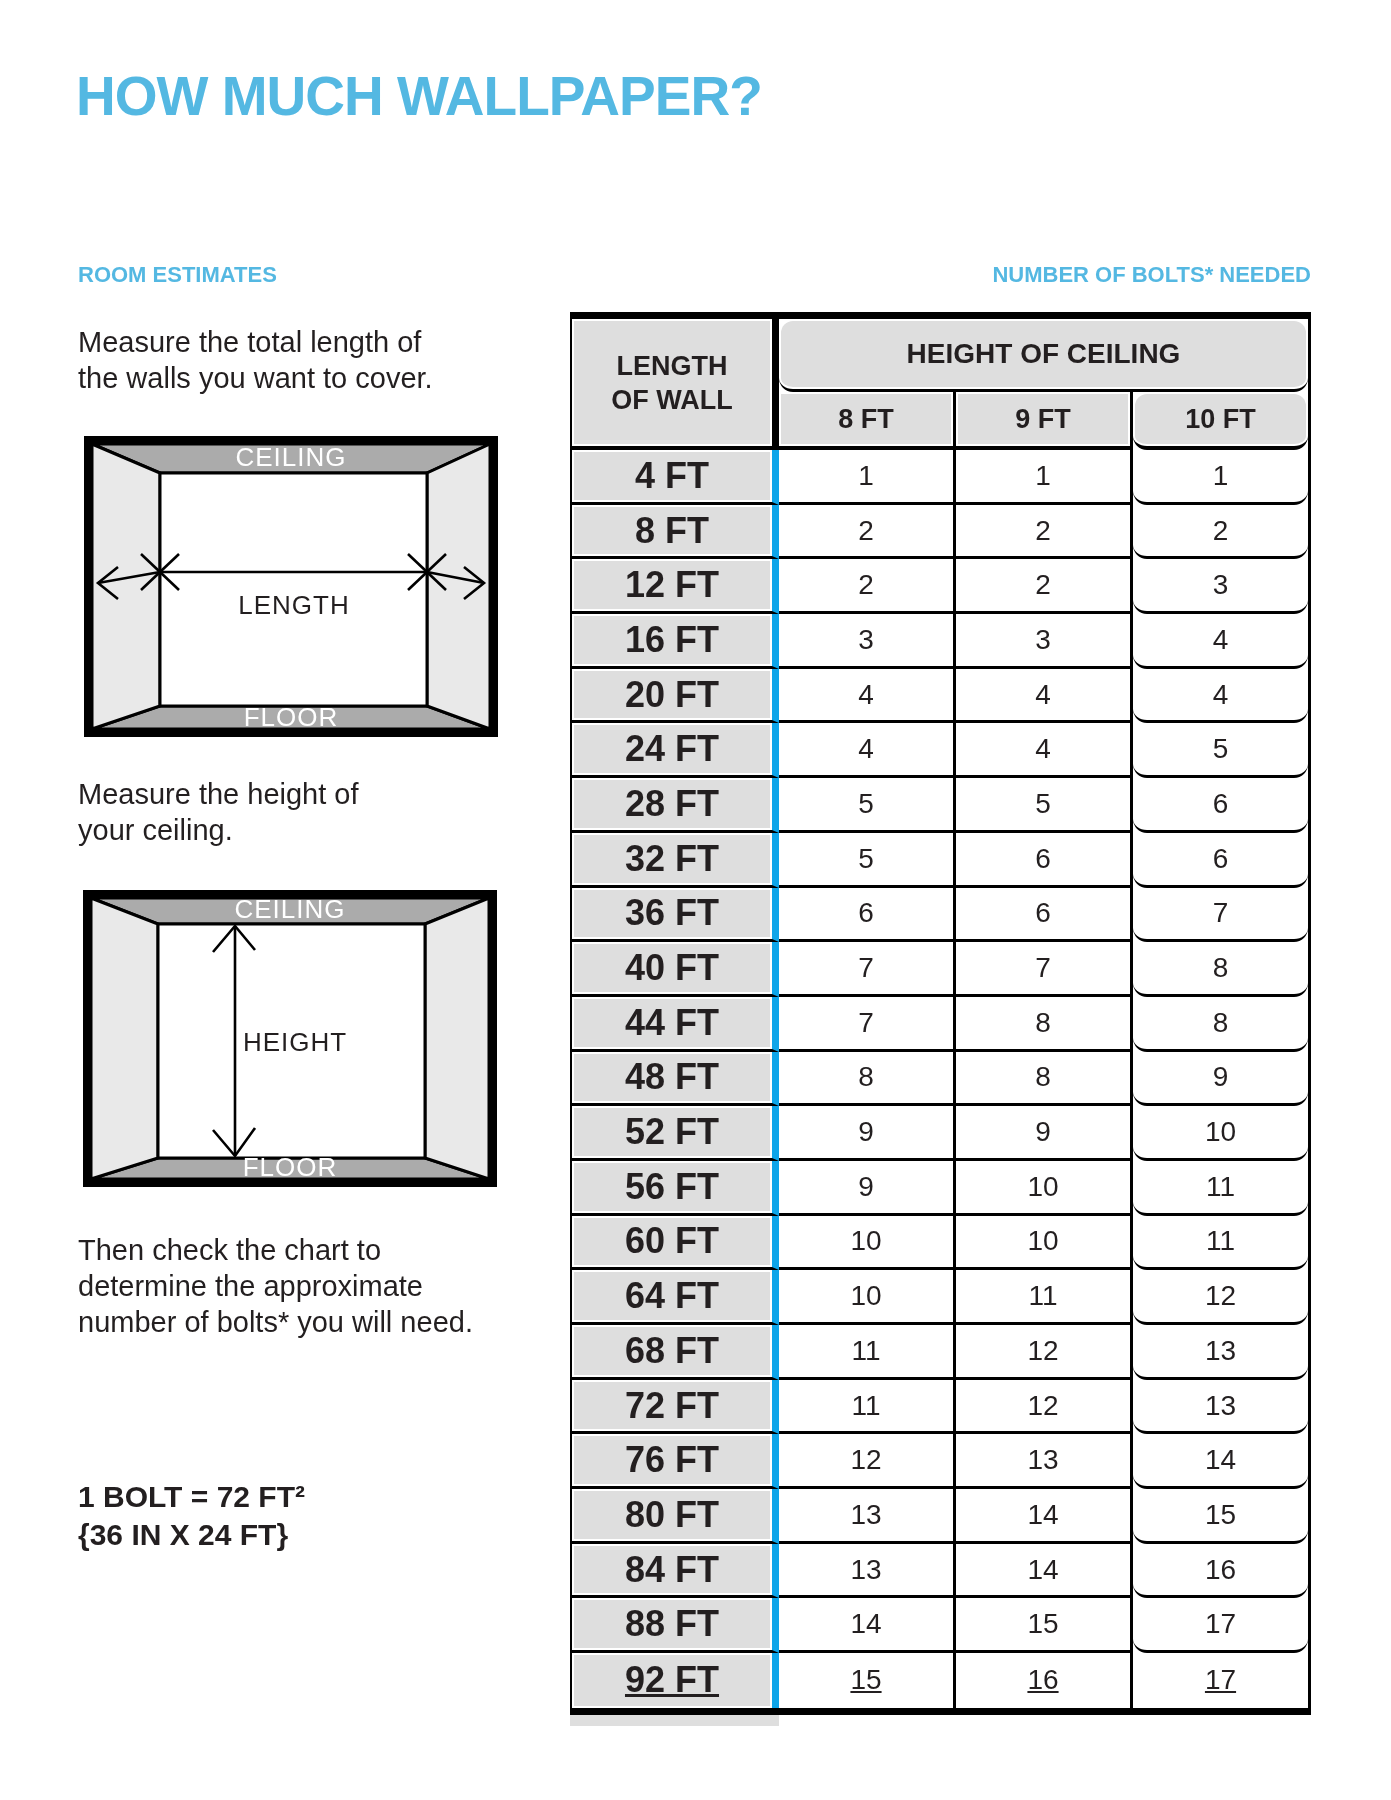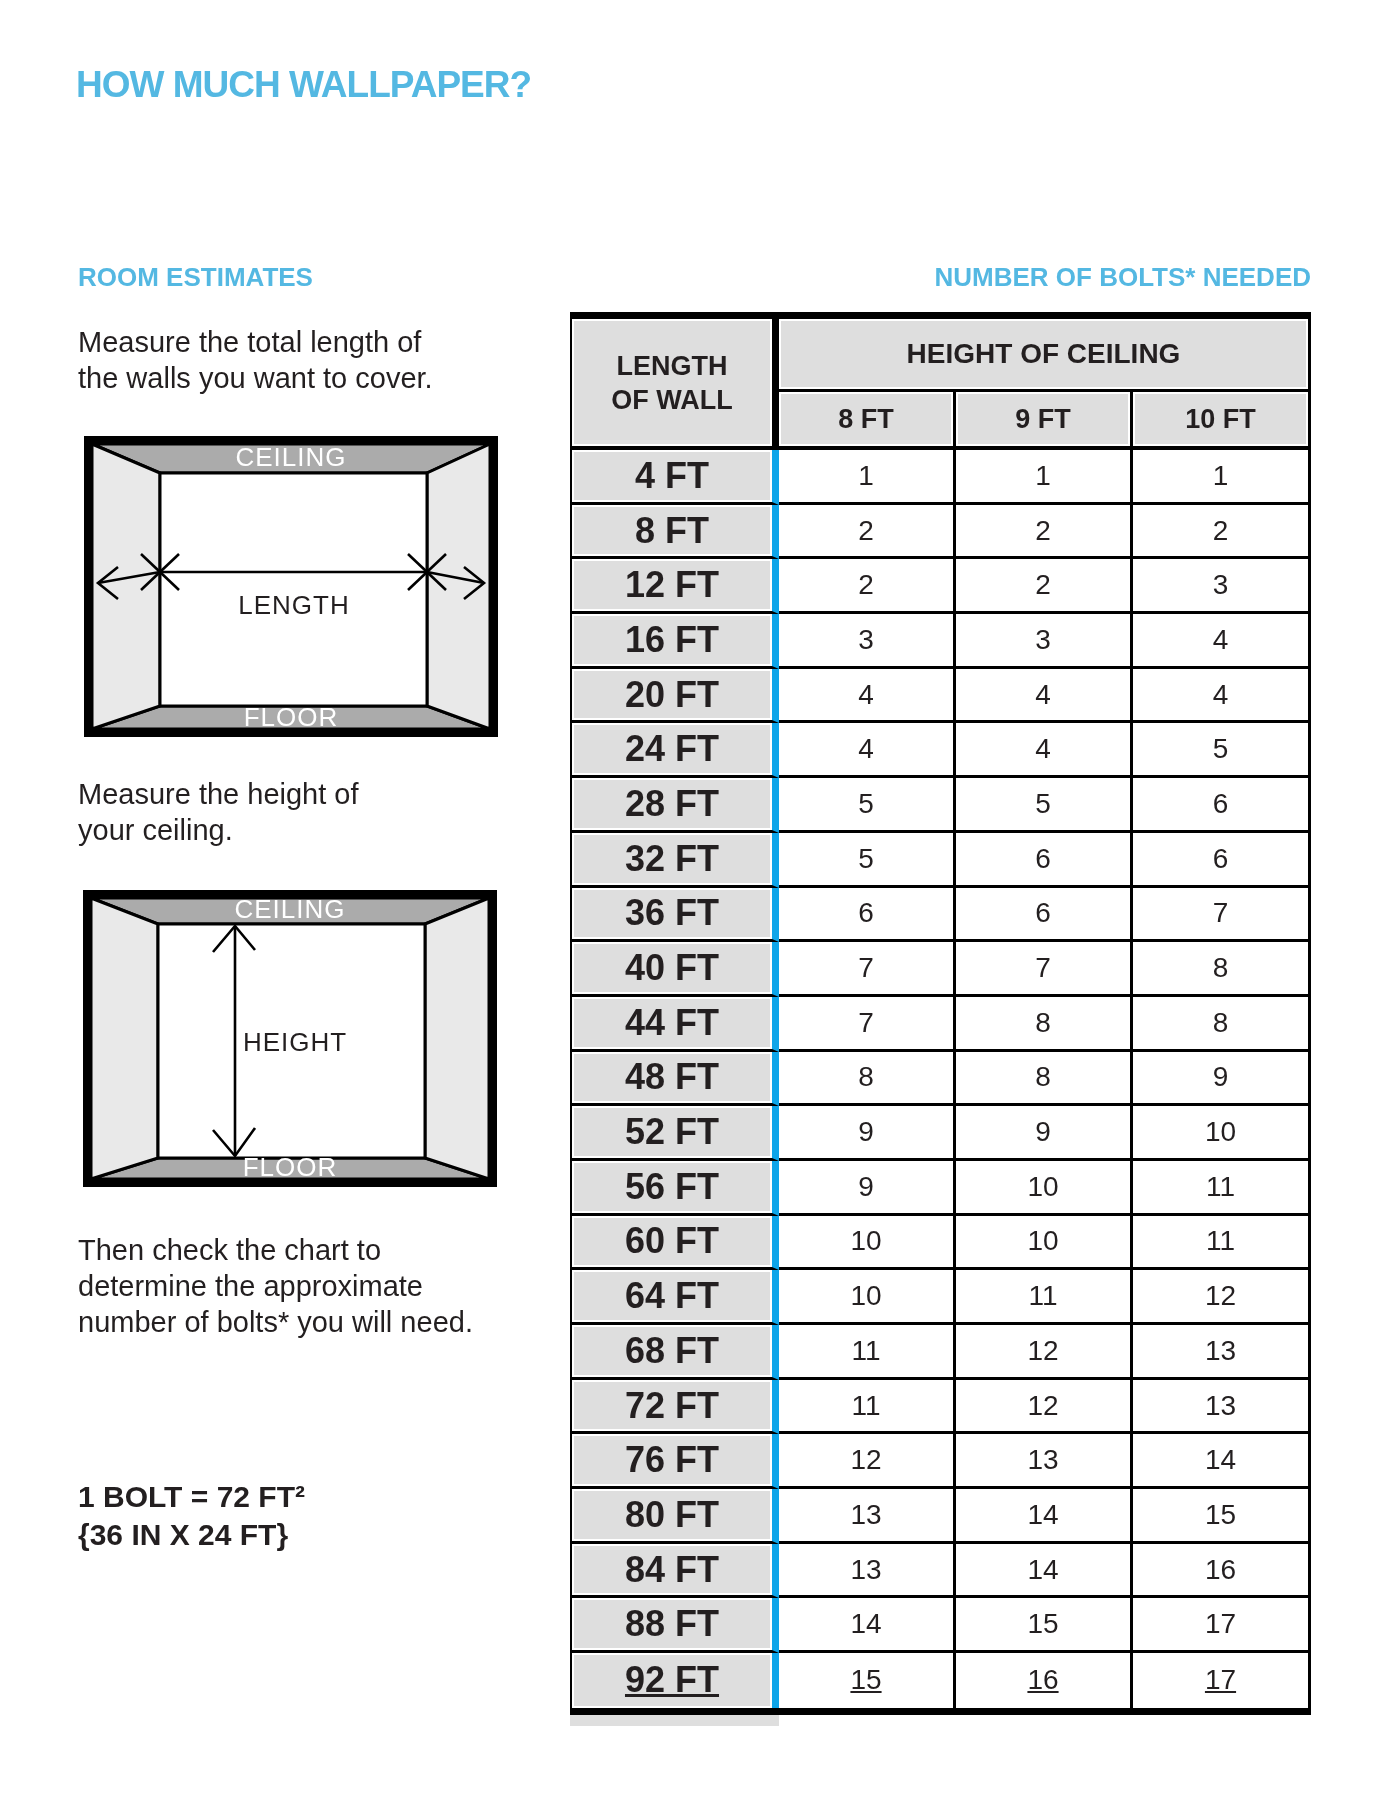--- a/index.html
+++ b/index.html
@@ -3,24 +3,24 @@
 <meta charset="utf-8">
 <style>
   * { margin:0; padding:0; box-sizing:border-box; }
   html,body { background:#fff; }
   .page {
     position:relative; width:1391px; height:1800px; background:#ffffff;
     font-family:"Liberation Sans","DejaVu Sans",sans-serif; color:#231f20; overflow:hidden;
   }
   .abs { position:absolute; }
   .page-title {
-    left:76px; top:64px; font-size:37px; font-weight:bold; letter-spacing:-1px; color:#54b8e2;
+    left:76px; top:64px; font-size:55px; font-weight:bold; letter-spacing:-1px; color:#54b8e2;
   }
   .section-heading {
-    font-size:26px; font-weight:bold; color:#54b8e2; letter-spacing:0px;
+    font-size:22px; font-weight:bold; color:#54b8e2; letter-spacing:0px;
   }
   .body-text {
     font-size:29px; line-height:36px; white-space:pre-line; color:#231f20;
   }
   .foot-bold { font-size:30px; font-weight:bold; line-height:38px; color:#231f20; }
   .foot-indent { padding-left:26px; }
 
   
   .table-heading-wrap { left:570px; top:262px; width:741px; text-align:right; }
   .wtable {
@@ -32,21 +32,21 @@
           grid-template-rows:73px 58px; grid-auto-rows:54.7px; }
   .cell { border-right:3px solid #000; border-bottom:3px solid #000;
           display:flex; align-items:center; justify-content:center; }
   .gray { background:#dedede; background-clip:content-box; padding:2px; }
   .rowhdr { grid-row:1/3; grid-column:1; border-right:7px solid #000; border-bottom:4px solid #000;
             font-weight:bold; font-size:27px; line-height:34px; white-space:pre-line; text-align:center; }
   .grouphdr { grid-column:2/5; grid-row:1; font-weight:bold; font-size:28px; }
   .h2cell { border-bottom:4px solid #000; font-weight:bold; font-size:27px; }
   .rowlabel { border-right:7px solid #0ea5e9; font-weight:bold; font-size:36px; }
   .datacell { font-size:28px; }
-  .lastcol { border-right:none; }
+  .lastcol { border-right:none;border-radius:14px; }
   .lastrow { border-bottom:none;text-decoration:underline; }
   .table-stub { left:570px; top:1715px; width:209px; height:11px; background:#dedede; }
 
   
   .diag { display:block; }
   .diag-label-light { font-size:26px; letter-spacing:1px; fill:#ffffff; }
   .diag-label-dark  { font-size:26px; letter-spacing:1px; fill:#231f20; }
 </style>
 </head>
 <body>

